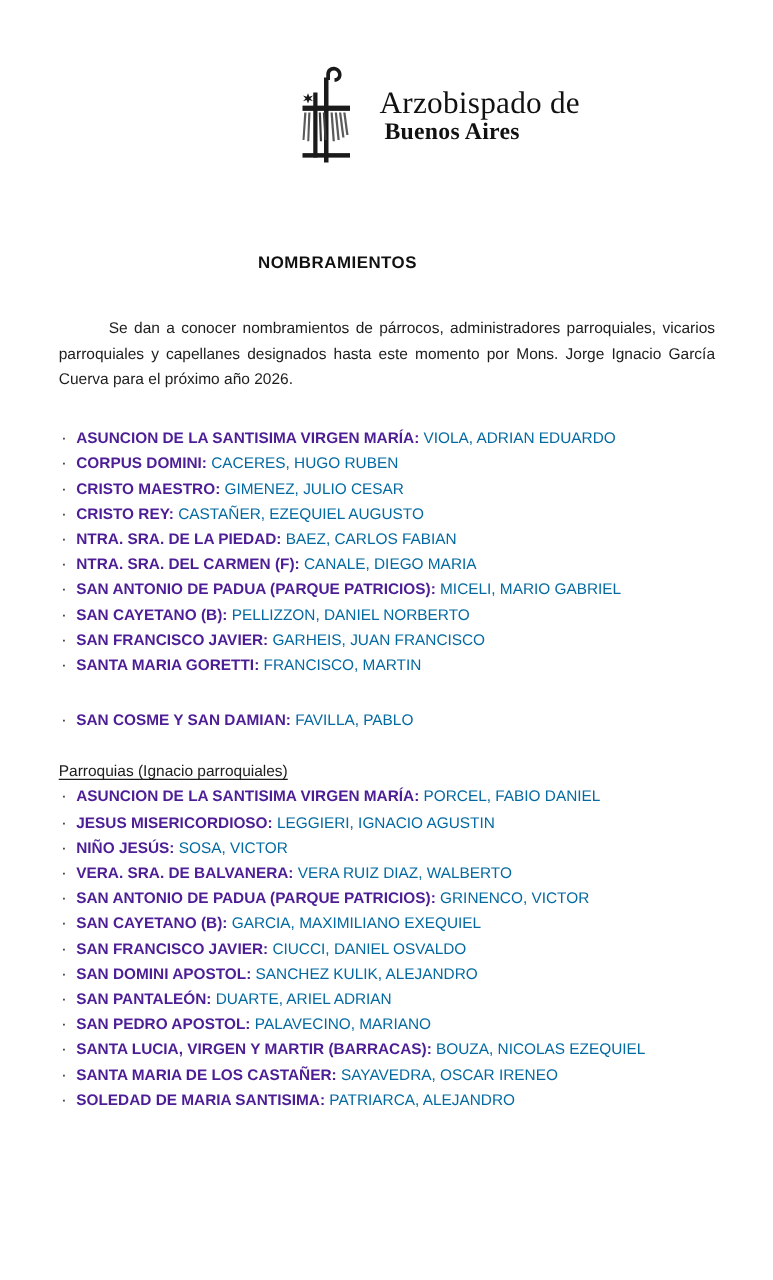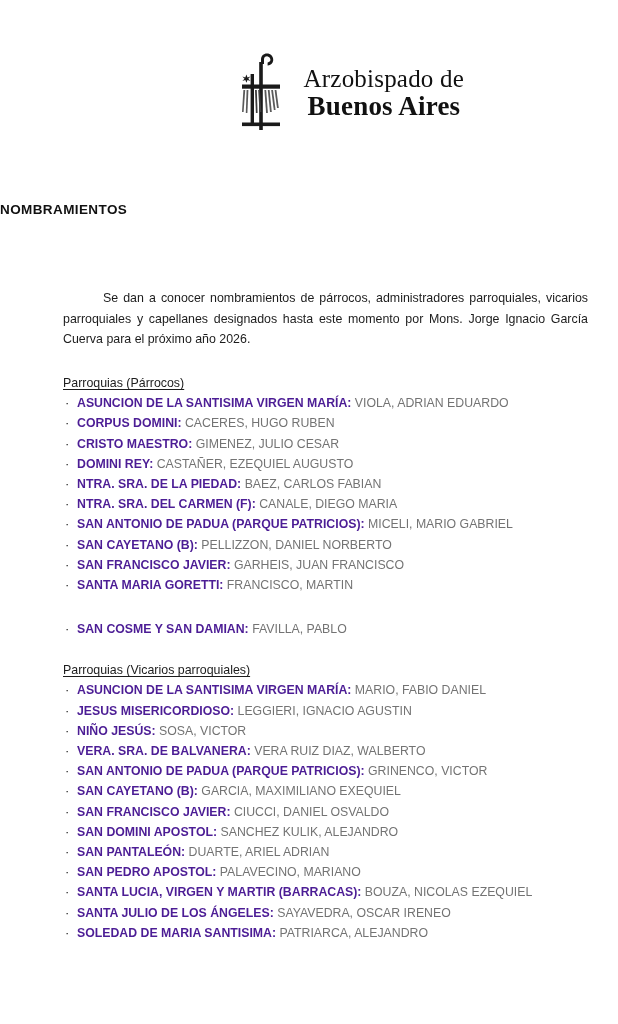--- a/index.html
+++ b/index.html
@@ -48,46 +48,46 @@
     font-family: "Liberation Serif", serif;
     line-height: 1.08;
     color: #111111;
   }
   .logo-line1 {
     font-size: 25px;
     letter-spacing: 0.2px;
     white-space: nowrap;
   }
   .logo-line2 {
-    font-size: 27px;
+    font-size: 19px;
     font-weight: bold;
     letter-spacing: 0.2px;
     white-space: nowrap;
     padding-left: 4px;
   }
 
   
   .doc-title {
     position: absolute;
     top: 202px;
     left: 0;
     width: 540px;
+    text-align: center;
     font-size: 13.5px;
     font-weight: bold;
     letter-spacing: 0.4px;
     color: #111111;
   }
 
   
   .content {
     position: absolute;
     top: 252px;
-    left: 63px;
+    left: 47px;
     width: 525px;
-    margin-top: 36px;
   }
 
   .intro {
     font-size: 12.4px;
     line-height: 1.67;
     text-align: justify;
     text-indent: 40px;
     color: #1c1c1c;
     margin: 0;
   }
@@ -131,21 +131,21 @@
   .entry-body {
     flex: 1 1 auto;
     min-width: 0;
   }
   .parish {
     font-weight: bold;
     color: #4c1d95;
   }
   .priest {
     font-weight: normal;
-    color: #737373;
+    color: #0369a1;
   }
 </style>
 </head>
 <body>
 
 <div class="page">
 
   <div class="header">
     <div class="logo-lockup">
 
@@ -193,37 +193,36 @@
   </div>
 
   <div class="doc-title">NOMBRAMIENTOS</div>
 
   <div class="content">
 
     <p class="intro">Se dan a conocer nombramientos de párrocos, administradores parroquiales, vicarios parroquiales y capellanes designados hasta este momento por Mons. Jorge Ignacio García Cuerva para el próximo año 2026.</p>
 
     <div id="sections-host">
         <div class="section first">
-          <div class="section-heading">Parroquias (Párrocos)</div>
           <ul class="entry-list">
             <li class="entry">
               <span class="bullet">·</span>
               <span class="entry-body"><span class="parish">ASUNCION DE LA SANTISIMA VIRGEN MARÍA:</span> <span class="priest">VIOLA, ADRIAN EDUARDO</span></span>
             </li>
             <li class="entry">
               <span class="bullet">·</span>
               <span class="entry-body"><span class="parish">CORPUS DOMINI:</span> <span class="priest">CACERES, HUGO RUBEN</span></span>
             </li>
             <li class="entry">
               <span class="bullet">·</span>
               <span class="entry-body"><span class="parish">CRISTO MAESTRO:</span> <span class="priest">GIMENEZ, JULIO CESAR</span></span>
             </li>
             <li class="entry">
               <span class="bullet">·</span>
-              <span class="entry-body"><span class="parish">DOMINI REY:</span> <span class="priest">CASTAÑER, EZEQUIEL AUGUSTO</span></span>
+              <span class="entry-body"><span class="parish">CRISTO REY:</span> <span class="priest">CASTAÑER, EZEQUIEL AUGUSTO</span></span>
             </li>
             <li class="entry">
               <span class="bullet">·</span>
               <span class="entry-body"><span class="parish">NTRA. SRA. DE LA PIEDAD:</span> <span class="priest">BAEZ, CARLOS FABIAN</span></span>
             </li>
             <li class="entry">
               <span class="bullet">·</span>
               <span class="entry-body"><span class="parish">NTRA. SRA. DEL CARMEN (F):</span> <span class="priest">CANALE, DIEGO MARIA</span></span>
             </li>
             <li class="entry">
@@ -246,25 +245,25 @@
         </div>
         <div class="section">
           <ul class="entry-list">
             <li class="entry">
               <span class="bullet">·</span>
               <span class="entry-body"><span class="parish">SAN COSME Y SAN DAMIAN:</span> <span class="priest">FAVILLA, PABLO</span></span>
             </li>
           </ul>
         </div>
         <div class="section">
-          <div class="section-heading">Parroquias (Vicarios parroquiales)</div>
+          <div class="section-heading">Parroquias (Ignacio parroquiales)</div>
           <ul class="entry-list">
             <li class="entry">
               <span class="bullet">·</span>
-              <span class="entry-body"><span class="parish">ASUNCION DE LA SANTISIMA VIRGEN MARÍA:</span> <span class="priest">MARIO, FABIO DANIEL</span></span>
+              <span class="entry-body"><span class="parish">ASUNCION DE LA SANTISIMA VIRGEN MARÍA:</span> <span class="priest">PORCEL, FABIO DANIEL</span></span>
             </li>
             <li class="entry">
               <span class="bullet">·</span>
               <span class="entry-body"><span class="parish">JESUS MISERICORDIOSO:</span> <span class="priest">LEGGIERI, IGNACIO AGUSTIN</span></span>
             </li>
             <li class="entry">
               <span class="bullet">·</span>
               <span class="entry-body"><span class="parish">NIÑO JESÚS:</span> <span class="priest">SOSA, VICTOR</span></span>
             </li>
             <li class="entry">
@@ -294,21 +293,21 @@
             <li class="entry">
               <span class="bullet">·</span>
               <span class="entry-body"><span class="parish">SAN PEDRO APOSTOL:</span> <span class="priest">PALAVECINO, MARIANO</span></span>
             </li>
             <li class="entry">
               <span class="bullet">·</span>
               <span class="entry-body"><span class="parish">SANTA LUCIA, VIRGEN Y MARTIR (BARRACAS):</span> <span class="priest">BOUZA, NICOLAS EZEQUIEL</span></span>
             </li>
             <li class="entry">
               <span class="bullet">·</span>
-              <span class="entry-body"><span class="parish">SANTA JULIO DE LOS ÁNGELES:</span> <span class="priest">SAYAVEDRA, OSCAR IRENEO</span></span>
+              <span class="entry-body"><span class="parish">SANTA MARIA DE LOS CASTAÑER:</span> <span class="priest">SAYAVEDRA, OSCAR IRENEO</span></span>
             </li>
             <li class="entry">
               <span class="bullet">·</span>
               <span class="entry-body"><span class="parish">SOLEDAD DE MARIA SANTISIMA:</span> <span class="priest">PATRIARCA, ALEJANDRO</span></span>
             </li>
           </ul>
         </div>
       </div>
 
   </div>

